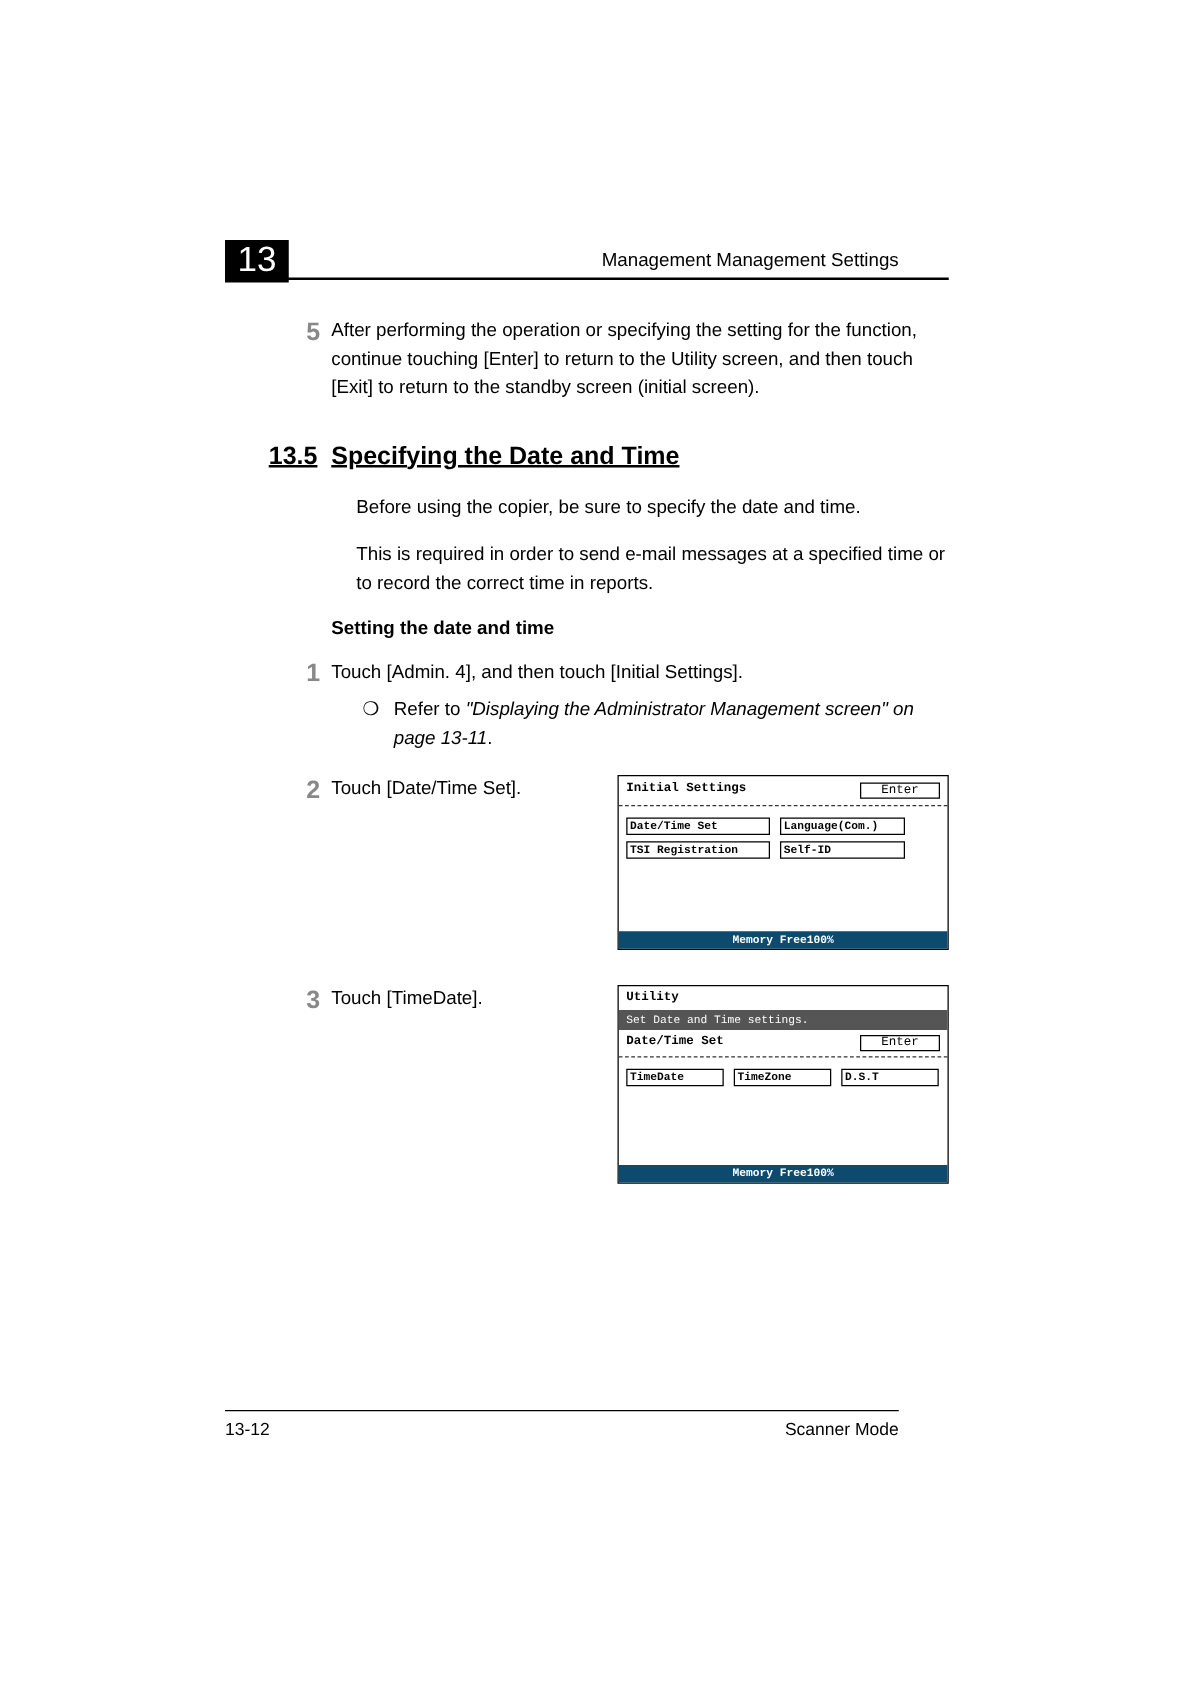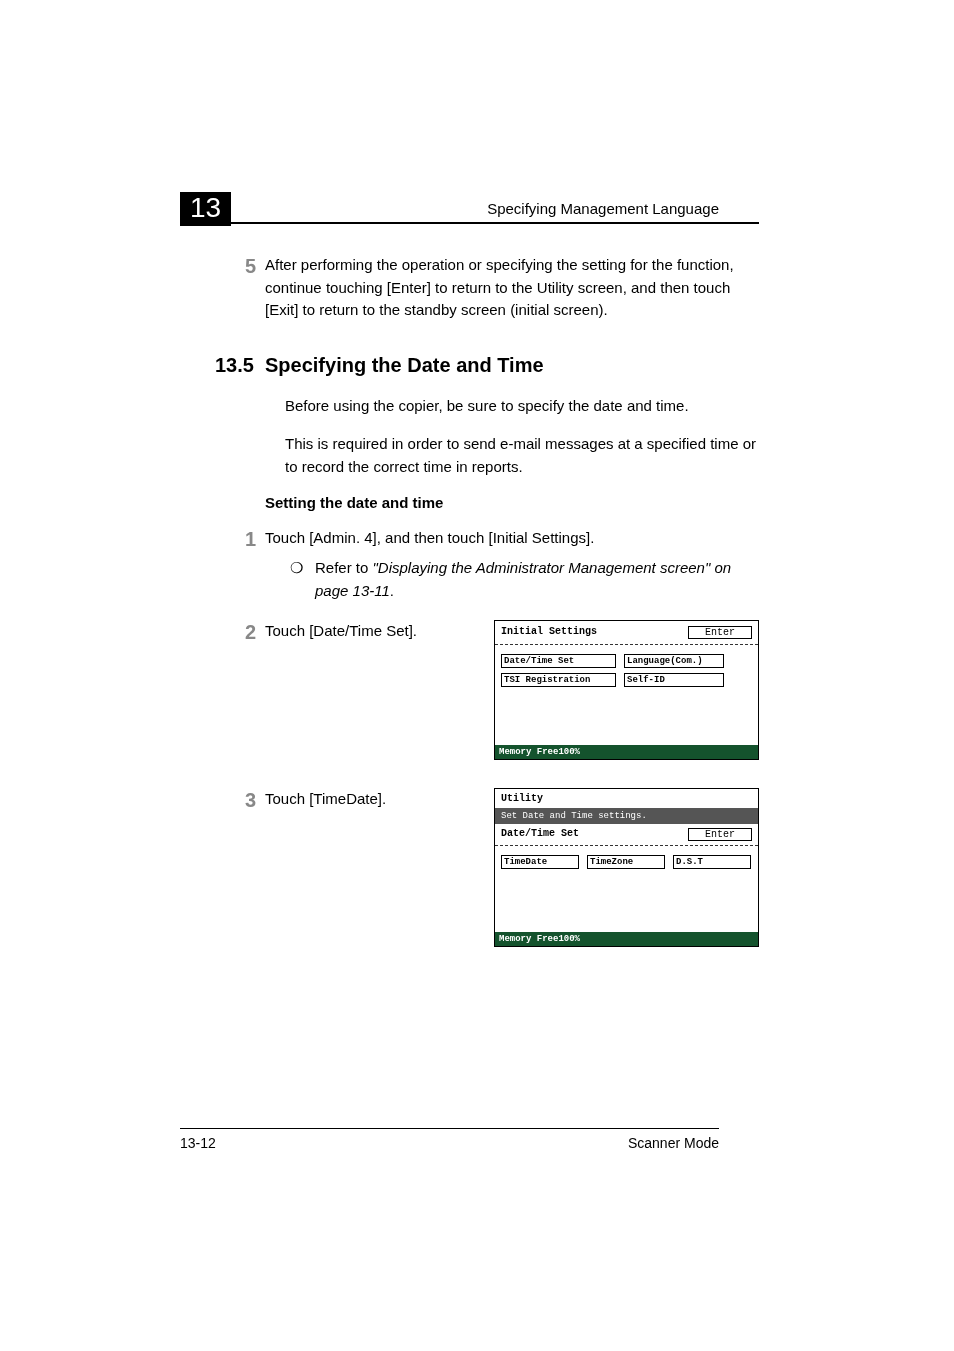--- a/index.html
+++ b/index.html
@@ -53,20 +53,21 @@
       line-height: 1.2;
     }
     .step-text {
       font-size: 15px;
       line-height: 1.5;
     }
     .section-heading-row {
       display: flex;
       margin: 32px 0 18px 0;
       align-items: center;
+      text-decoration: underline;
     }
     .section-num {
       font-size: 20px;
       font-weight: bold;
       width: 85px;
       padding-left: 35px;
     }
     .section-heading {
       font-size: 20px;
       font-weight: bold;
@@ -147,23 +148,23 @@
     }
     .screen-btn-small {
       width: 78px;
     }
     .screen-row {
       display: flex;
       gap: 8px;
       margin-bottom: 3px;
     }
     .screen-footer {
-      background: #14532d;
+      background: #0c4a6e;
       color: #fff;
-      text-align: left;
+      text-align: center;
       font-size: 9px;
       padding: 2px 4px;
       font-weight: bold;
     }
     .screen-util-head {
       padding: 4px 6px;
       font-weight: bold;
       font-size: 10px;
     }
     .screen-util-msg {
@@ -194,21 +195,21 @@
     .footer-text {
       display: flex;
       justify-content: space-between;
       font-size: 14px;
     }
   </style>
 </head>
 <body>
 
 <div class="chapter-num">13</div>
-<div class="header-title">Specifying Management Language</div>
+<div class="header-title">Management Management Settings</div>
 <hr class="header-rule">
 
 <div class="step-block">
   <div class="step-num">5</div>
   <div class="step-text">After performing the operation or specifying the setting for the function, continue touching [Enter] to return to the Utility screen, and then touch [Exit] to return to the standby screen (initial screen).</div>
 </div>
 
 <div class="section-heading-row">
   <div class="section-num">13.5</div>
   <div class="section-heading">Specifying the Date and Time</div>

